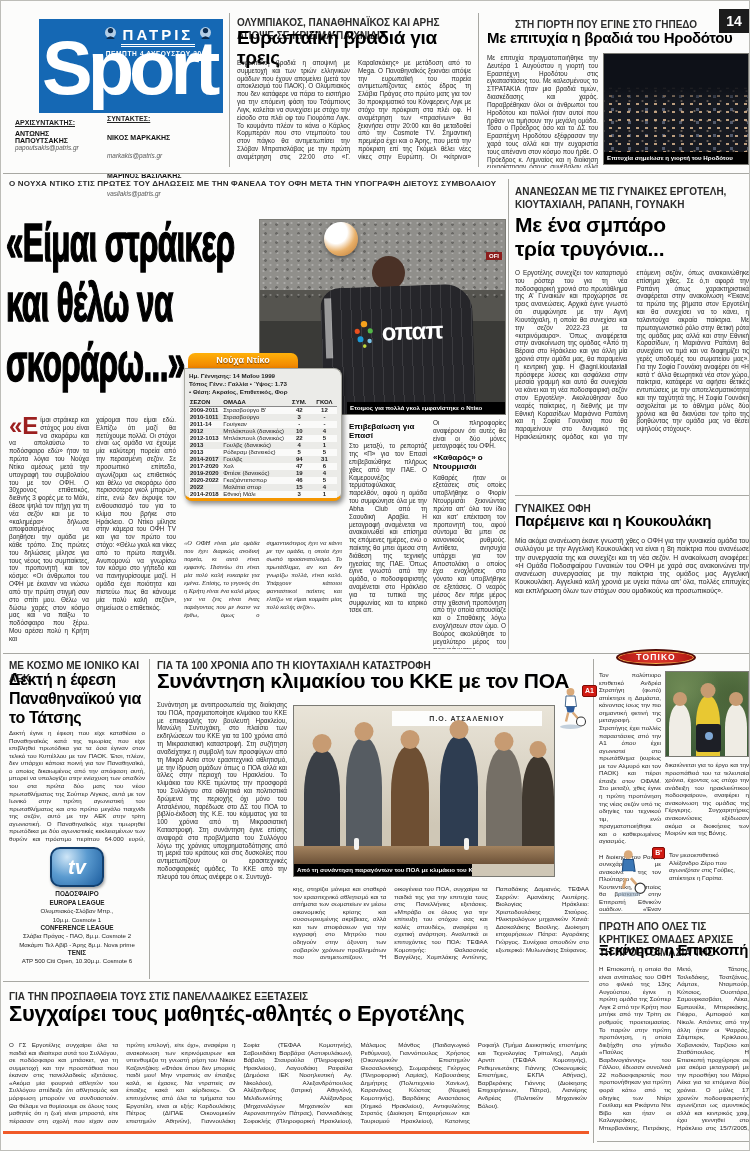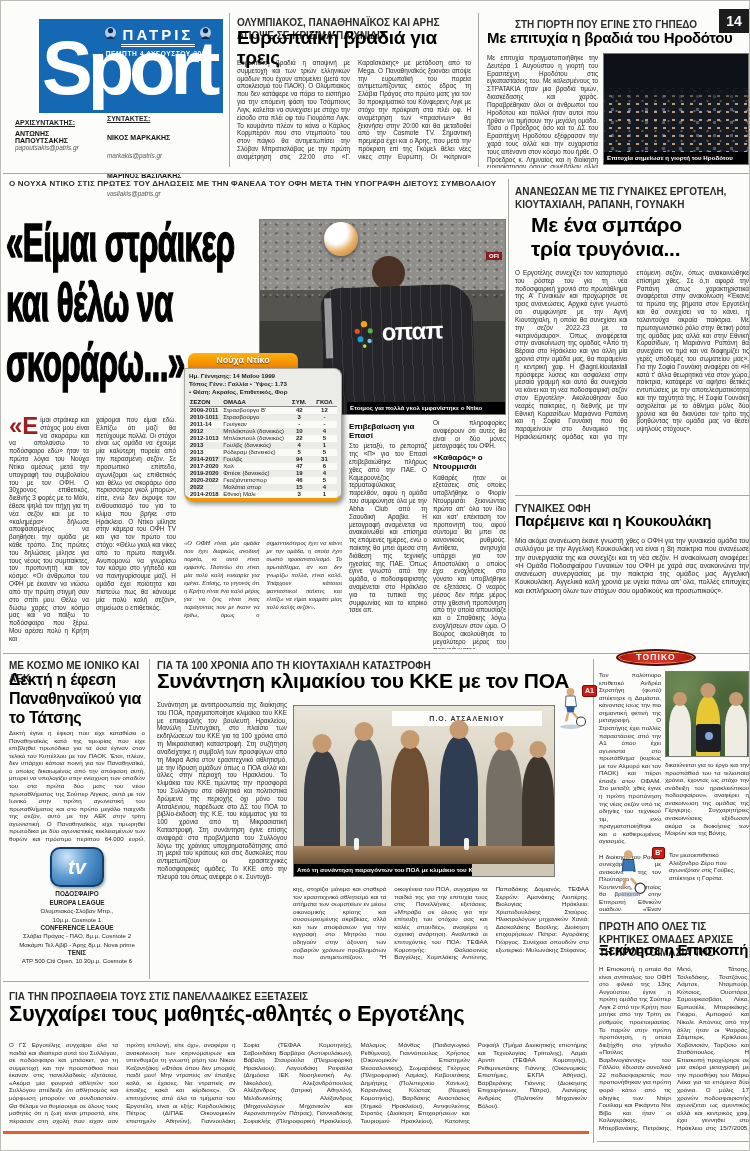--- a/index.html
+++ b/index.html
@@ -264,21 +264,21 @@
   </div>
   <div class="abs" style="left:432px;top:418px;width:73px;height:230px;overflow:hidden;">
     <div class="bd">Οι πληροφορίες αναφέρουν ότι αυτές θα είναι οι δύο μόνες μεταγραφές του ΟΦΗ.</div>
     <div class="subhead">«Καθαρός» ο Ντουρμισάι</div>
     <div class="bd">Καθαρές ήταν οι εξετάσεις στις οποίες υποβλήθηκε ο Φιορίν Ντουρμισάι ξεκινώντας πρώτα απ’ όλα τον ίδιο και κατ’ επέκταση τον προπονητή του, αφού σύντομα θα μπει σε κανονικούς ρυθμούς. Αντίθετα, ανησυχία υπάρχει για τον Αποστολάκη ο οποίος έχει ενοχλήσεις στο γόνατο και υποβλήθηκε σε εξετάσεις. Ο νεαρός μέσος δεν πήρε μέρος στην χθεσινή προπόνηση από την οποία απουσίαζε και ο Σπαθάκης λόγω ενοχλήσεων στον ώμο. Ο Βούρος ακολούθησε το μεγαλύτερο μέρος του προγράμματος.</div>
   </div>
 
   <div class="vr" style="left:507px;top:178px;height:470px;"></div>
 
   <div class="abs kick-sm" style="left:514px;top:184px;width:220px;">ΑΝΑΝΕΩΣΑΝ ΜΕ ΤΙΣ ΓΥΝΑΙΚΕΣ ΕΡΓΟΤΕΛΗ, ΚΙΟΥΤΑΧΙΑΛΗ, ΡΑΠΑΝΗ, ΓΟΥΝΑΚΗ</div>
-  <div class="abs hl" style="left:514px;top:212px;width:180px;font-size:21px;line-height:1.15;margin-left:16px;">Με ένα σμπάρο τρία τρυγόνια...</div>
+  <div class="abs hl" style="left:514px;top:212px;width:180px;font-size:21px;line-height:1.15;">Με ένα σμπάρο τρία τρυγόνια...</div>
   <div class="abs bd" style="left:514px;top:268px;width:234px;height:220px;column-count:2;column-gap:9px;">Ο Εργοτέλης συνεχίζει τον καταρτισμό του ρόστερ του για τη νέα ποδοσφαιρική χρονιά στο πρωτάθλημα της Α’ Γυναικών και προχώρησε σε τρεις ανανεώσεις. Αρχικά έγινε γνωστό ότι συμφώνησε με την Αγνή Κιουτάχιαλη, η οποία θα συνεχίσει και την σεζόν 2022-23 με τα «κιτρινόμαυρα». Όπως αναφέρεται στην ανακοίνωση της ομάδας «Από τη Βέροια στο Ηράκλειο και για άλλη μία χρονιά στην ομάδα μας, θα παραμείνει η κεντρική χαφ. Η @agni.kioutaxiali πρόσφερε λύσεις και ασφάλεια στην μεσαία γραμμή και αυτό θα συνεχίσει να κάνει και τη νέα ποδοσφαιρική σεζόν στον Εργοτέλη». Ακολούθησαν δυο νεαρές παίκτριες, η διεθνής με την Εθνική Κορασίδων Μαριάννα Ραπάνη και η Σοφία Γουνάκη που θα παραμείνουν στο δυναμικό της Ηρακλειώτικης ομάδας και για την επόμενη σεζόν, όπως ανακοινώθηκε επίσημα χθες. Σε ό,τι αφορά την Ραπάνη όπως χαρακτηριστικά αναφέρεται στην ανακοίνωση «Έκανε τα πρώτα της βήματα στον Εργοτέλη και θα συνεχίσει να το κάνει, η ταλαντούχα ακραία παίκτρια. Με πρωταγωνιστικό ρόλο στην θετική ρότα της ομάδας μας αλλά και στην Εθνική Κορασίδων, η Μαριάννα Ραπάνη θα συνεχίσει να τιμά και να διαφημίζει τις γερές υποδομές του σωματείου μας». Για την Σοφία Γουνάκη αναφέρει ότι «Η κατά τ’ άλλα θεωρητικά νέα στον χώρο, παίκτρια, κατάφερε να αφήσει θετικές εντυπώσεις με την αποτελεσματικότητα και την ταχύτητά της. Η Σοφία Γουνάκη ασχολείται με το άθλημα μόλις δύο χρόνια και θα διανύσει τον τρίτο της βοηθώντας την ομάδα μας να θέσει υψηλούς στόχους».</div>
 
   <div class="hr" style="left:514px;top:494px;width:234px;"></div>
   <div class="abs kick-sm" style="left:514px;top:501px;width:220px;">ΓΥΝΑΙΚΕΣ ΟΦΗ</div>
   <div class="abs hl" style="left:514px;top:512px;width:234px;font-size:15px;">Παρέμεινε και η Κουκουλάκη</div>
   <div class="abs bd" style="left:514px;top:536px;width:234px;height:92px;font-size:6.8px;">Μία ακόμα ανανέωση έκανε γνωστή χθες ο ΟΦΗ για την γυναικεία ομάδα του συλλόγου με την Αγγελική Κουκουλάκη να είναι η 8η παίκτρια που ανανέωσε την συνεργασία της και συνεχίζει και τη νέα σεζόν. Η ανακοίνωση αναφέρει: «Η Ομάδα Ποδοσφαίρου Γυναικών του ΟΦΗ με χαρά σας ανακοινώνει την ανανέωση συνεργασίας με την παίκτρια της ομάδος μας Αγγελική Κουκουλάκη. Αγγελικά καλή χρονιά με υγεία πάνω απ’ όλα, πολλές επιτυχίες και εκπλήρωση όλων των στόχων σου ομαδικούς και προσωπικούς».</div>
 
   <div class="hr" style="left:2px;top:652px;width:746px;"></div>
 
   <div class="abs kick-sm" style="left:8px;top:658px;width:136px;">ΜΕ ΚΟΣΜΟ ΜΕ ΙΟΝΙΚΟ ΚΑΙ ΑΕΚ</div>

